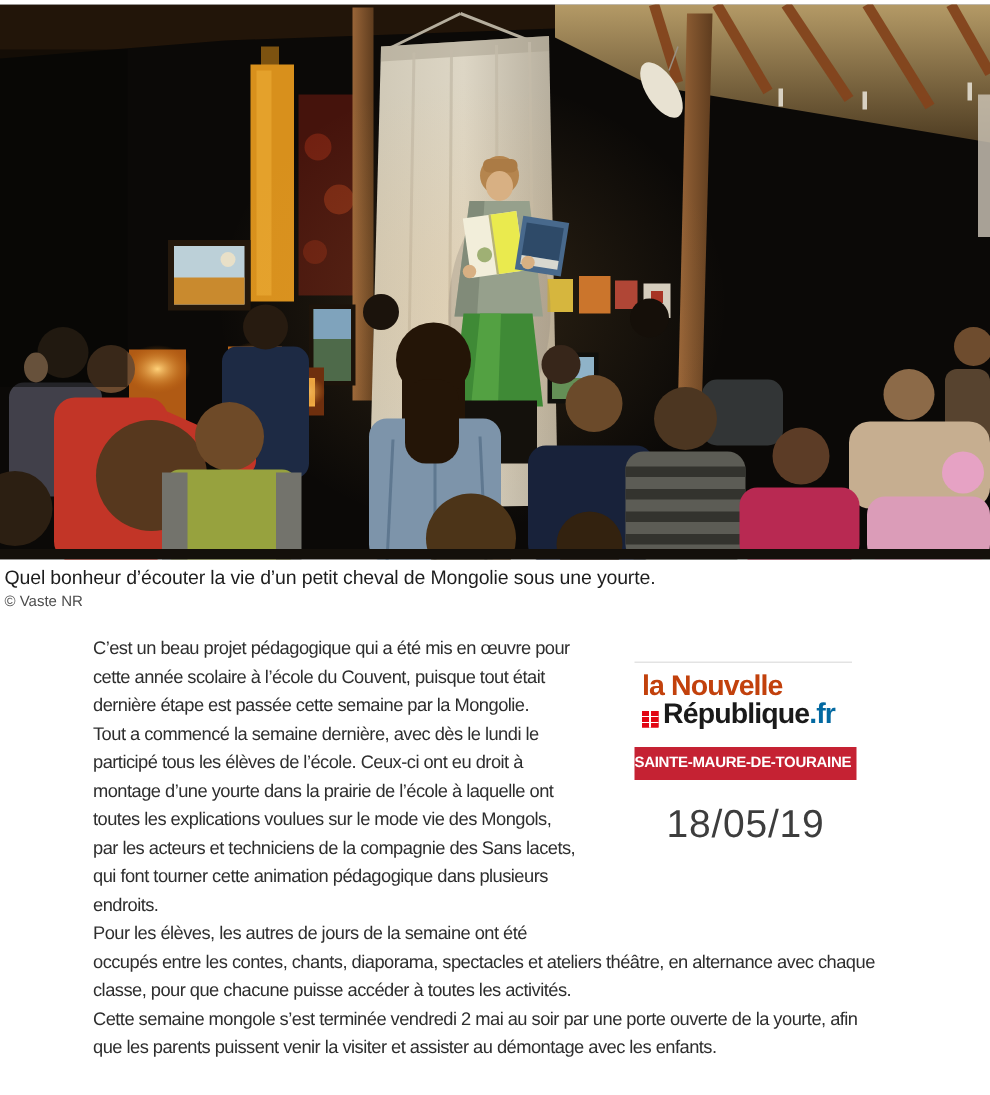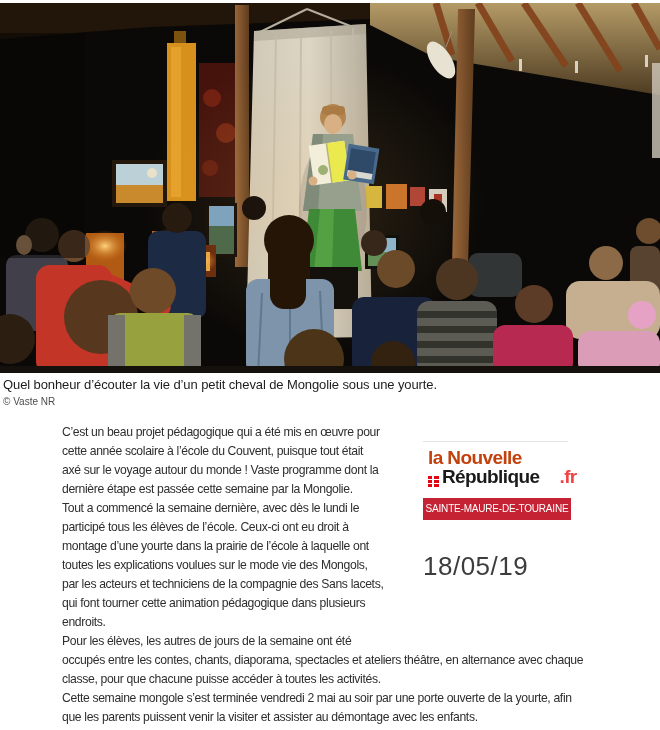--- a/index.html
+++ b/index.html
@@ -9,25 +9,25 @@
   }
   .photo-wrap{margin:0;padding-top:3px;}
   .photo-wrap svg{display:block;}
   .caption{margin:4px 2px 0 3px;font-size:13px;line-height:16px;color:#1d1d1d;letter-spacing:-0.1px;}
   .credit{margin:3px 0 0 3px;font-size:10px;line-height:12px;color:#4c4c4c;}
   .article{position:relative;margin:15px 8px 0 62px;color:#2e2e2e;}
   .aline{white-space:nowrap;height:19px;line-height:19px;font-size:12.2px;letter-spacing:-0.35px;}
   .float-logo{position:absolute;left:361px;top:18px;width:148px;}
   .logo-wrap{display:block;width:140px;border-top:1px solid #e3e3e3;padding:6px 0 0 5px;text-decoration:none;cursor:pointer;}
   .logo-line1{display:block;font-weight:bold;font-size:19px;line-height:19px;color:#c2410c;letter-spacing:-0.6px;}
-  .logo-line2{display:flex;align-items:flex-end;font-weight:bold;font-size:19px;line-height:20px;color:#1a1a1a;letter-spacing:-0.6px;}
+  .logo-line2{display:flex;align-items:center;font-weight:bold;font-size:19px;line-height:20px;color:#1a1a1a;letter-spacing:-0.6px;}
   .nr-icon{width:11px;height:11px;margin:5px 3px 0 0;flex:0 0 auto;}
-  .badge{display:block;margin-top:11px;width:148px;height:22px;line-height:22px;text-align:center;
-         color:#ffffff;font-size:10px;font-weight:normal;letter-spacing:-0.2px;cursor:pointer;text-decoration:none;}
-  .date{margin-top:31px;width:148px;font-size:26px;color:#3d3d3d;letter-spacing:0.5px;}
+  .badge{display:block;margin-top:11px;width:148px;height:22px;line-height:22px;text-align:left;
+         color:#ffffff;font-size:10px;font-weight:bold;letter-spacing:-0.2px;cursor:pointer;text-decoration:none;}
+  .date{margin-top:14px;width:148px;text-align:center;font-size:26px;color:#3d3d3d;letter-spacing:0.5px;}
 </style>
 </head>
 <body>
 
 <figure class="photo-wrap">
   <svg width="660" height="370" viewBox="0 0 660 370">
     <defs>
       <linearGradient id="roofG" x1="0" y1="0" x2="0" y2="1">
         <stop offset="0" stop-color="#b49a66"></stop>
           <stop offset="1" stop-color="#4e3c22"></stop>
@@ -221,30 +221,29 @@
 <div class="caption">Quel bonheur d’écouter la vie d’un petit cheval de Mongolie sous une yourte.</div>
 <div class="credit">© Vaste NR</div>
 
 <div class="article">
   <div class="float-logo">
     <a class="logo-wrap">
       <span class="logo-line1">la Nouvelle</span>
       <span class="logo-line2">
         <span class="nr-icon" id="nr-icon" style="background: linear-gradient(0deg, transparent 0px, transparent 3px, rgb(255, 255, 255) 3px, rgb(255, 255, 255) 4px, transparent 4px, transparent 7px, rgb(255, 255, 255) 7px, rgb(255, 255, 255) 8px, transparent 8px), linear-gradient(90deg, rgb(226, 6, 19) 0px, rgb(226, 6, 19) 4.5px, rgb(255, 255, 255) 4.5px, rgb(255, 255, 255) 6px, rgb(226, 6, 19) 6px, rgb(226, 6, 19) 11px) rgb(226, 6, 19);"></span>
         <span>République</span>
-          <span class="fr" id="logo-fr" style="color: #ef4444; margin-left: 20px;">.fr</span>
+          <span class="fr" id="logo-fr" style="color: #0369a1;">.fr</span>
       </span>
     </a>
     <a class="badge" id="location-badge" style="background: rgb(197, 34, 51);">SAINTE-MAURE-DE-TOURAINE</a>
     <div class="date">18/05/19</div>
   </div>
   <div id="article-text">
       <div class="aline">C’est un beau projet pédagogique qui a été mis en œuvre pour</div>
       <div class="aline">cette année scolaire à l’école du Couvent, puisque tout était</div>
-      <div class="aline">axé sur le voyage autour du monde ! Vaste programme dont la</div>
       <div class="aline">dernière étape est passée cette semaine par la Mongolie.</div>
       <div class="aline">Tout a commencé la semaine dernière, avec dès le lundi le</div>
       <div class="aline">participé tous les élèves de l’école. Ceux-ci ont eu droit à</div>
       <div class="aline">montage d’une yourte dans la prairie de l’école à laquelle ont</div>
       <div class="aline">toutes les explications voulues sur le mode vie des Mongols,</div>
       <div class="aline">par les acteurs et techniciens de la compagnie des Sans lacets,</div>
       <div class="aline">qui font tourner cette animation pédagogique dans plusieurs</div>
       <div class="aline">endroits.</div>
       <div class="aline">Pour les élèves, les autres de jours de la semaine ont été</div>
       <div class="aline">occupés entre les contes, chants, diaporama, spectacles et ateliers théâtre, en alternance avec chaque</div>

